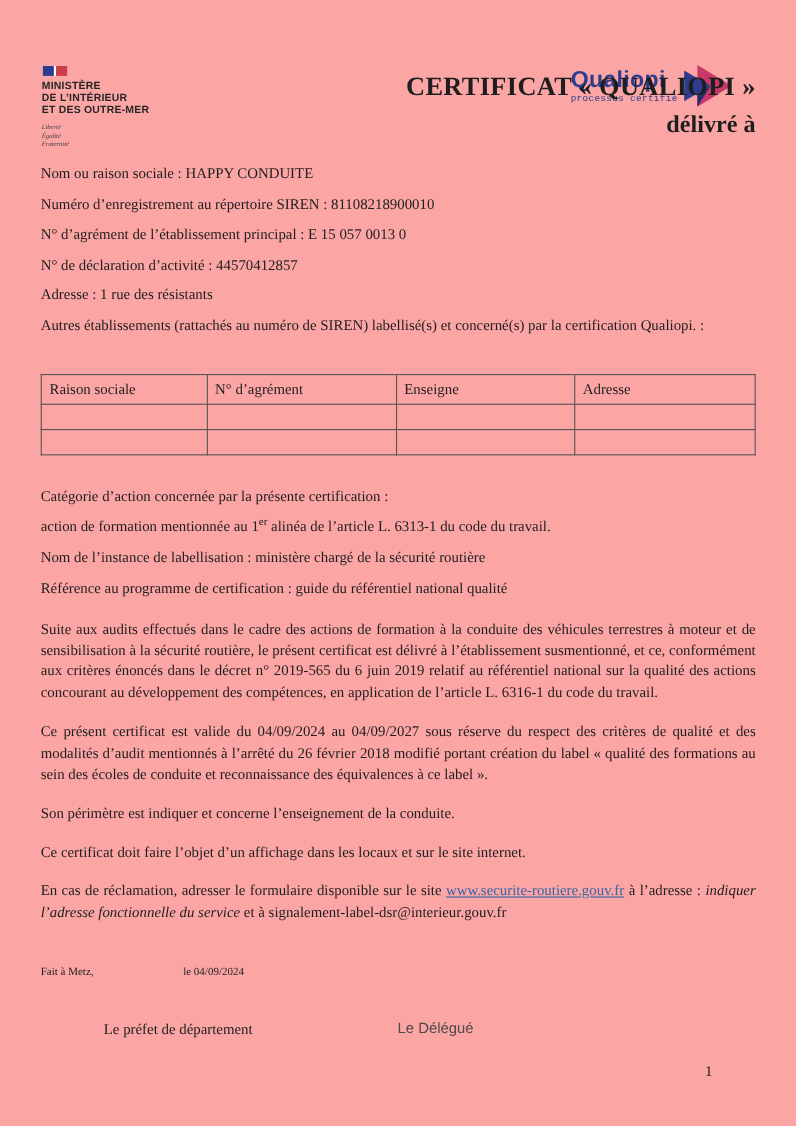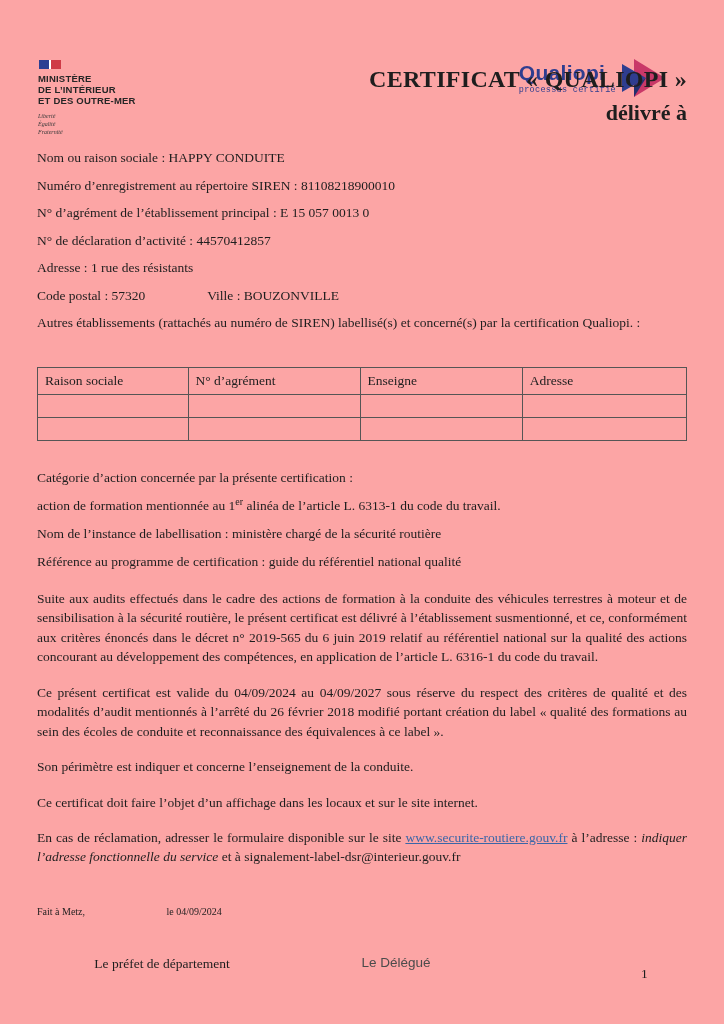--- a/index.html
+++ b/index.html
@@ -130,24 +130,20 @@
       <div class="title-1">CERTIFICAT « QUALIOPI »</div>
       <div class="title-2">délivré à</div>
     </div>
 
     <div class="fields">
       <div class="field">Nom ou raison sociale : HAPPY CONDUITE</div>
       <div class="field">Numéro d’enregistrement au répertoire SIREN : 81108218900010</div>
       <div class="field">N° d’agrément de l’établissement principal :  E 15 057 0013 0</div>
       <div class="field">N° de déclaration d’activité : 44570412857</div>
       <div class="field">Adresse : 1 rue des résistants</div>
-      <div class="field inline-pair">
-        <span class="left">Code postal : 57320</span>
-        <span>Ville : BOUZONVILLE</span>
-      </div>
       <div class="field autres">Autres établissements (rattachés au numéro de SIREN) labellisé(s) et concerné(s) par la certification Qualiopi. :</div>
     </div>
 
     <table class="etabs">
       <thead>
         <tr>
           <th class="col1">Raison sociale</th>
           <th class="col2">N° d’agrément</th>
           <th class="col3">Enseigne</th>
           <th class="col4">Adresse</th>

